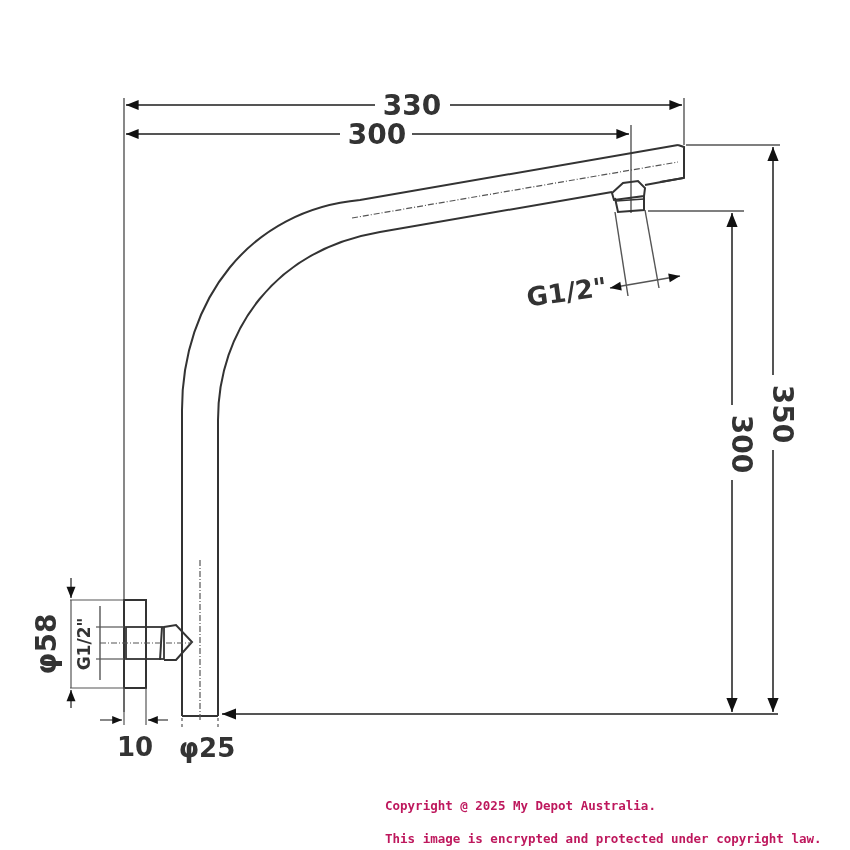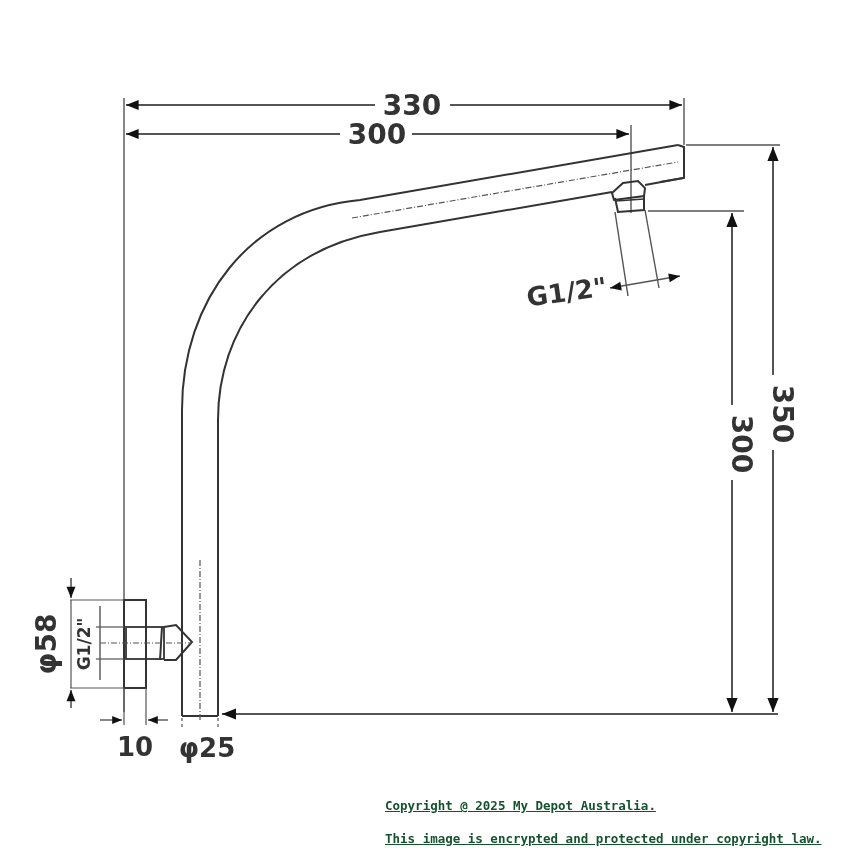--- a/index.html
+++ b/index.html
@@ -1,21 +1,21 @@
 <!DOCTYPE html>
 <html><head>
   <meta charset="utf-8">
   <style>
     html, body { margin: 0; padding: 0; background: #ffffff; }
     .canvas { position: relative; width: 850px; height: 850px; overflow: hidden; background: #ffffff; }
     svg { position: absolute; left: 0; top: 0; }
     .dim { font-family: "DejaVu Sans", sans-serif; font-weight: bold; fill: #333333; }
     .copyright {
       position: absolute; left: 385px; font-family: "DejaVu Sans Mono", monospace;
-      font-size: 12.5px; color: #14532d; white-space: nowrap; font-weight: bold; text-decoration: underline;
+      font-size: 12.5px; color: #be185d; white-space: nowrap; font-weight: bold;
     }
   </style>
 </head>
 <body>
 
 <div class="canvas">
   <svg width="850" height="850" viewBox="0 0 850 850">
     <defs>
       <marker id="arr" viewBox="0 0 10 10" refX="10" refY="5" markerWidth="9" markerHeight="7" orient="auto-start-reverse">
         <path d="M0,1 L10,5 L0,9 z" fill="#111"></path>

